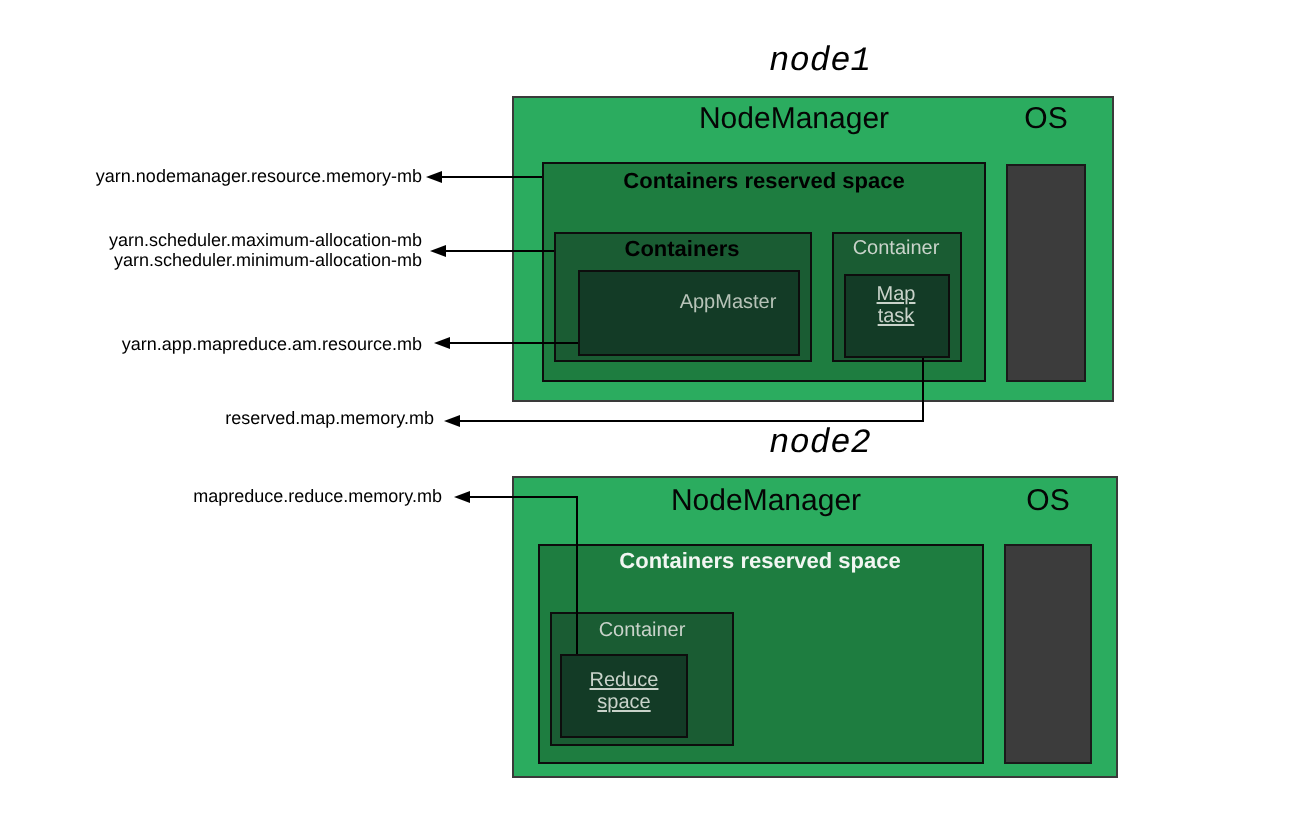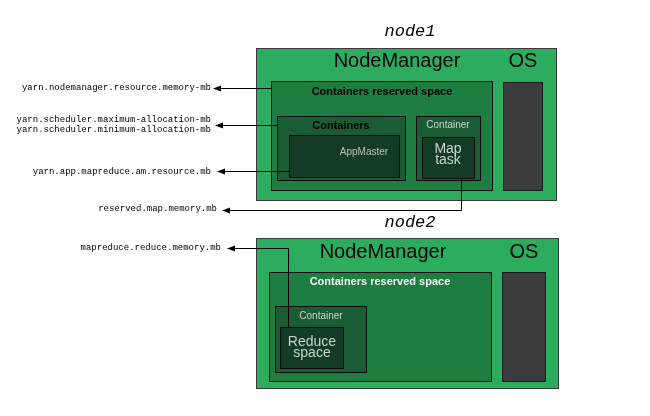--- a/index.html
+++ b/index.html
@@ -24,21 +24,21 @@
     font-style: italic;
     font-size: 17px;
     line-height: 17px;
     color: #000;
     white-space: nowrap;
     font-family: Liberation Mono, monospace;
   }
   .nm-label, .os-label {
     position: absolute;
     transform: translateX(-50%);
-    font-size: 20px;
+    font-size: 15px;
     line-height: 20px;
     font-weight: 500;
     color: #050505;
     white-space: nowrap;
   }
   .reserved-label {
     position: absolute;
     transform: translateX(-50%);
     font-size: 11px;
     line-height: 13px;
@@ -69,29 +69,30 @@
     transform: translateX(-50%);
     font-size: 10px;
     line-height: 11px;
     color: #b7c3b8;
     white-space: nowrap;
     margin-left: 20px;
   }
   .task-label {
     position: absolute;
     transform: translateX(-50%);
-    font-size: 14px;
+    font-size: 10px;
     line-height: 10.5px;
     color: #c9d3ca;
     text-align: center;
     white-space: pre-line;
+    text-decoration: underline;
   }
   .cfg-label {
     position: absolute;
-    font-family: Liberation Mono, monospace;
+    font-family: Liberation Sans, sans-serif;
     font-size: 9px;
     line-height: 9.5px;
     color: #000;
     text-align: right;
     white-space: nowrap;
   }
   #arrow-layer {
     position: absolute;
     left: 0; top: 0;
     width: 650px; height: 416px;

